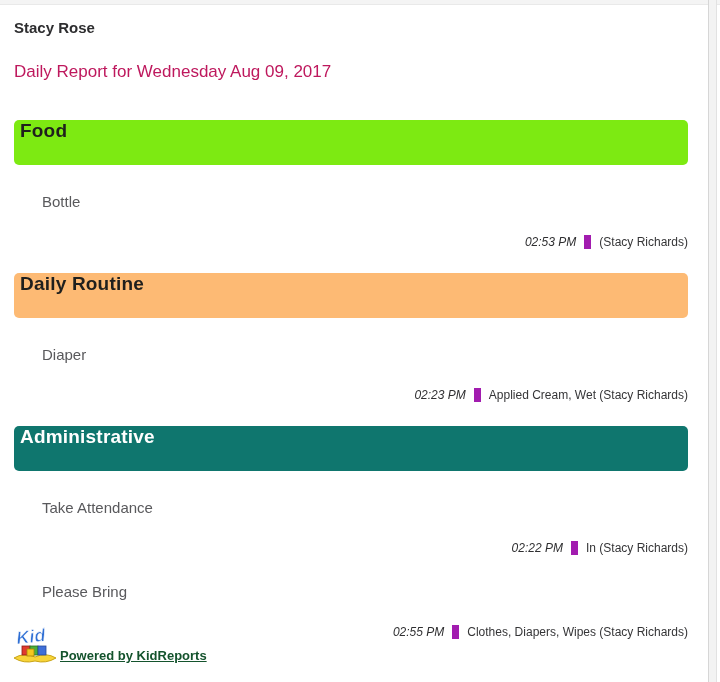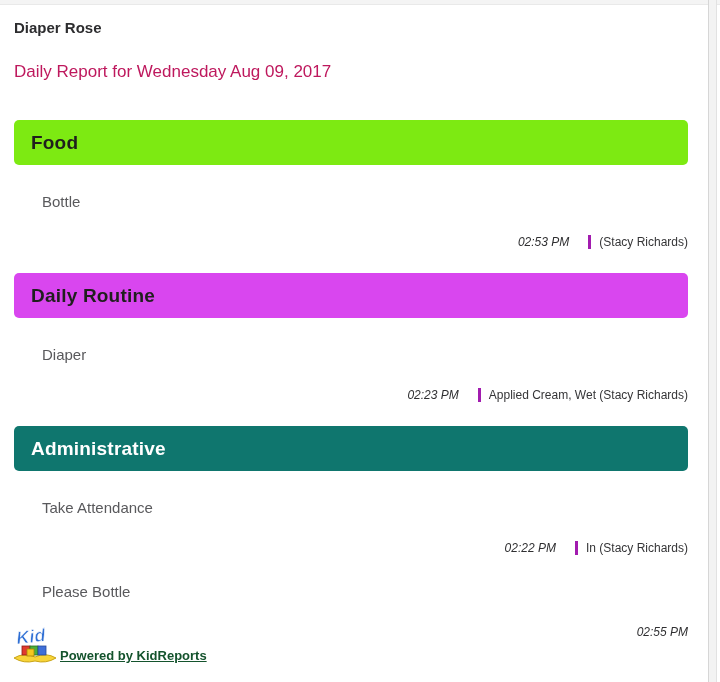--- a/index.html
+++ b/index.html
@@ -28,43 +28,43 @@
     font-size: 15px; font-weight: bold; color: #2d2d2f;
     margin-top: 1px;
   }
   .report-title {
     font-size: 17px; color: #be185d; font-weight: 400;
     margin-top: 26px;
   }
   .section-bar {
     height: 45px;
     border-radius: 5px;
-    display: flex; align-items: center;
-    padding-left: 17px;
+    display: flex; 
+    padding-left: 6px;
     margin-top: 24px;
   }
   .section-bar.first { margin-top: 38px; }
   .section-label {
     font-size: 19px; font-weight: bold; letter-spacing: 0.2px;
   }
   .entry-name {
     font-size: 15px; color: #59595c;
     margin: 28px 0 0 28px;
   }
   .time-row {
     margin: 25px 0 0 60px;
     font-size: 12px; color: #353537;
     display: flex; align-items: center; justify-content: flex-end;
   }
   .time {
     font-style: italic; font-weight: 500; color: #2f2f31;
   }
   .detail {
-    border-left: 3px solid #a21caf;
-    padding-left: 8px; margin-left: 19px;
+    border-left: 7px solid #a21caf;
+    padding-left: 8px; margin-left: 8px;
   }
   .footer {
     position: absolute; left: 12px; top: 626px;
     display: flex; align-items: flex-end;
   }
   .logo { width: 46px; height: 40px; display: block; }
   .powered-link {
     font-size: 13px; font-weight: bold; color: #14532d;
     text-decoration: underline;
     margin-left: 2px; margin-bottom: 3px;
@@ -72,52 +72,53 @@
   }
 </style>
 </head>
 <body>
 
 <div class="top-edge"></div>
 <div class="scroll-track"></div>
 
 <div class="page">
 
-  <div class="child-name">Diaper Rose</div>
+  <div class="child-name">Stacy Rose</div>
   <div class="report-title">Daily Report for Wednesday Aug 09, 2017</div>
 
   <div class="section-bar first" style="background-color: rgb(125, 234, 18);">
     <span class="section-label" style="color: rgb(31, 31, 29);">Food</span>
   </div>
   <div class="entry-name">Bottle</div>
   <div class="time-row">
     <span class="time">02:53 PM</span>
     <span class="detail">(Stacy Richards)</span>
   </div>
 
-  <div class="section-bar" style="background-color: #d946ef;">
+  <div class="section-bar" style="background-color: #fdba74;">
     <span class="section-label" style="color: rgb(31, 31, 29);">Daily Routine</span>
   </div>
   <div class="entry-name">Diaper</div>
   <div class="time-row">
     <span class="time">02:23 PM</span>
     <span class="detail">Applied Cream, Wet (Stacy Richards)</span>
   </div>
 
   <div class="section-bar" style="background-color: #0f766e;">
     <span class="section-label" style="color: rgb(255, 255, 255);">Administrative</span>
   </div>
   <div class="entry-name">Take Attendance</div>
   <div class="time-row">
     <span class="time">02:22 PM</span>
     <span class="detail">In (Stacy Richards)</span>
   </div>
-  <div class="entry-name">Please Bottle</div>
+  <div class="entry-name">Please Bring</div>
   <div class="time-row">
     <span class="time">02:55 PM</span>
+    <span class="detail">Clothes, Diapers, Wipes (Stacy Richards)</span>
   </div>
 
 </div>
 
 <div class="footer">
   <svg class="logo" viewBox="0 0 46 40">
 
     <path d="M2 32 Q12 26 23 31 Q34 26 44 32 Q34 38 23 35 Q12 38 2 32 Z" fill="#f8d438" stroke="#c9a416" stroke-width="1"></path>
 
     <rect x="10" y="20" width="8" height="9" fill="#e03a2f" stroke="#8d1f18" stroke-width="0.8"></rect>

